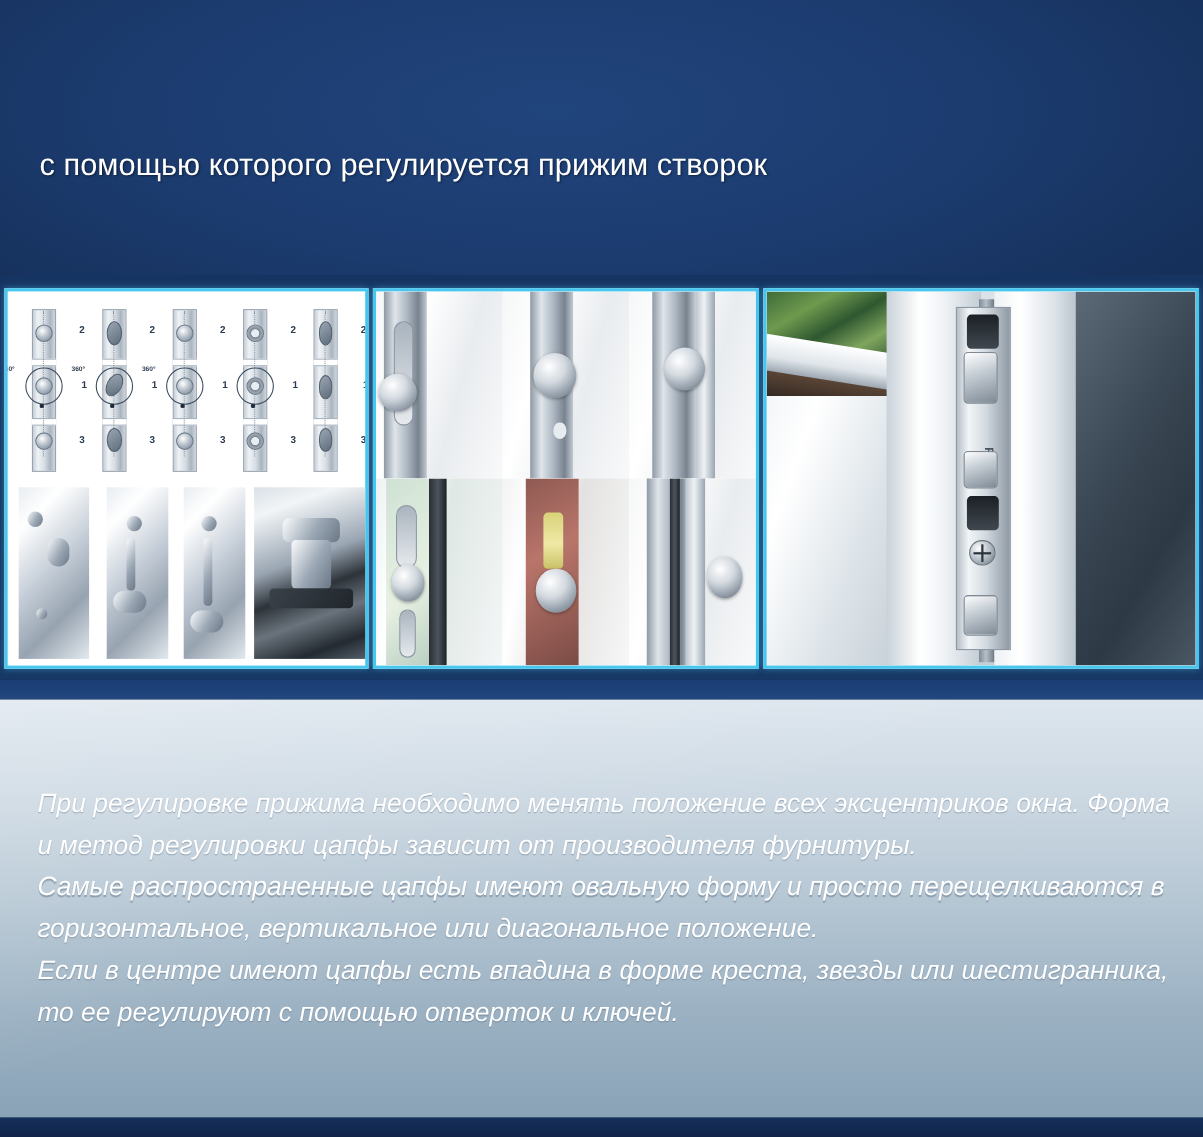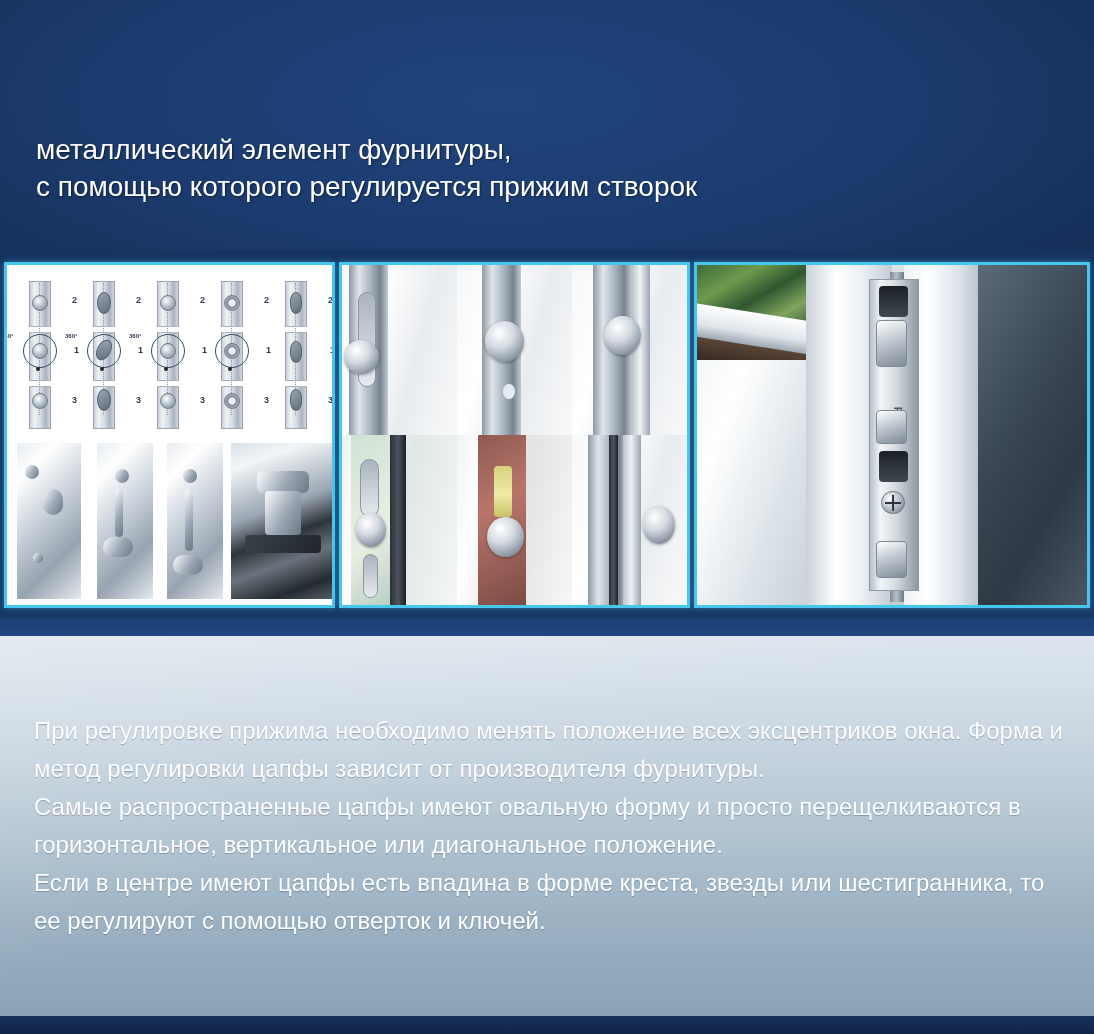--- a/index.html
+++ b/index.html
@@ -193,36 +193,36 @@
   .body-h{
     position:absolute; left:32px; top:14px;
     font-size:31px; font-weight:bold; color:#15315e;
     white-space:nowrap;
     font-family:"Liberation Sans",sans-serif;
   }
   .body-p{
     position:absolute; left:34px; top:76px; width:1030px;
     color:#ffffff; font-size:24px; line-height:38px;
     text-shadow:0 1px 1px rgba(40,60,85,.35);
+    font-style:italic;
   }
   .body-p p{ margin:0; }
 
   
   .footer{
     position:absolute; left:0; top:1016px; width:1094px; height:18px;
     background:linear-gradient(180deg,#16305c 0%,#102banchor 100%,#0f2447 100%);
     background:linear-gradient(180deg,#16305c 0%,#0f2447 100%);
   }
 </style>
 </head>
 <body>
 
 <div class="header">
   <div class="header-sub">
-    <div>металлический элемент фурнитуры,</div>
     <div>с помощью которого регулируется прижим створок</div>
   </div>
 </div>
 
 <div class="media">
 
   <div class="panel panel-diagram">
     <div class="diag-inner">
       <div class="diag-top">
 

